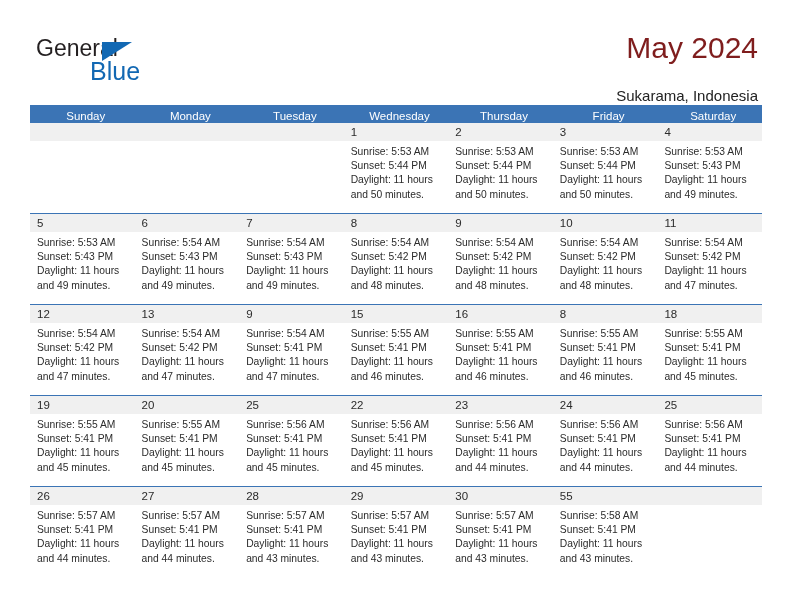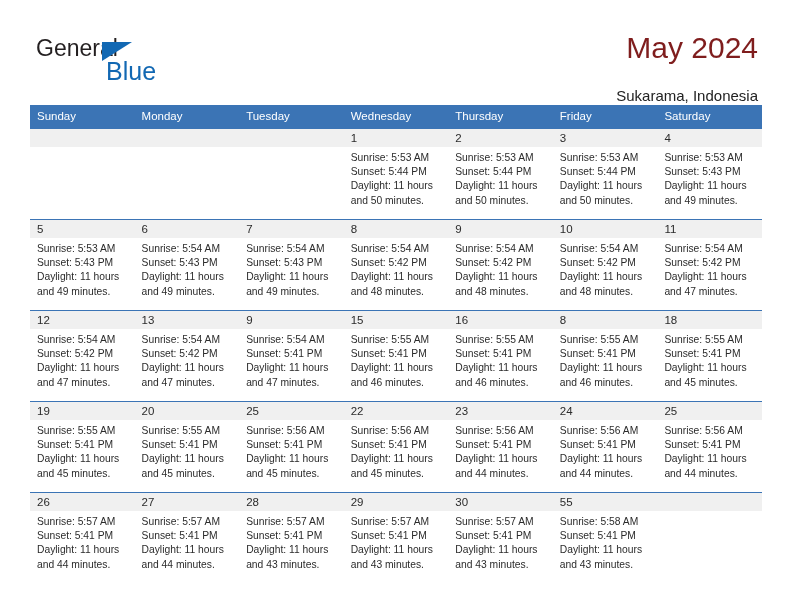--- a/index.html
+++ b/index.html
@@ -57,21 +57,20 @@
     border-bottom: 19px solid transparent;
   }
   .brand-blue {
     position: absolute;
     left: 56px;
     top: 23px;
     font-size: 25px;
     color: #1268b3;
     font-family: "Liberation Sans", sans-serif;
     line-height: 28px;
-    margin-left: 16px;
   }
   .title-block {
     position: absolute;
     right: 0;
     top: 0;
     text-align: right;
   }
   .cal-title {
     font-size: 30px;
     color: #7f1d1d;
@@ -93,22 +92,22 @@
     top: 105px;
     width: 732px;
     border-collapse: collapse;
     table-layout: fixed;
   }
   .calendar th {
     background: #3b74b5;
     color: #ffffff;
     font-weight: normal;
     font-size: 11.5px;
-    text-align: left;
-    padding: 5px 0 6px 7px;
+    text-align: center;
+    padding: 5px 0 0 7px;
     height: 11px;
     border: none;
   }
   .calendar col { width: 104.57px; }
 
   .week-row td {
     vertical-align: top;
     padding: 0;
     border-top: 1.6px solid #3b74b5;
     border-left: none;

